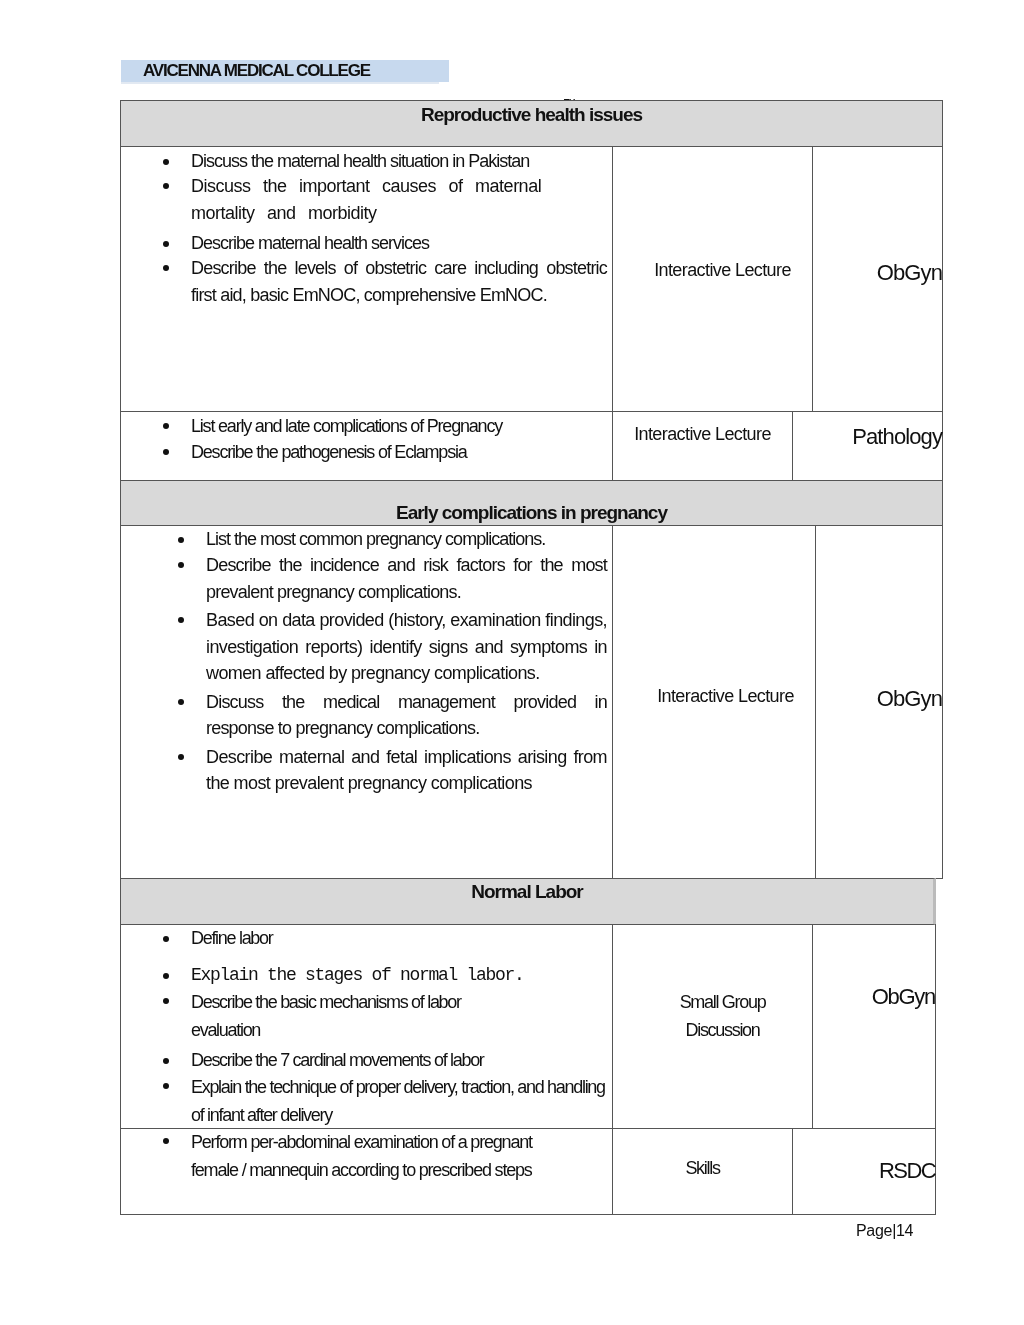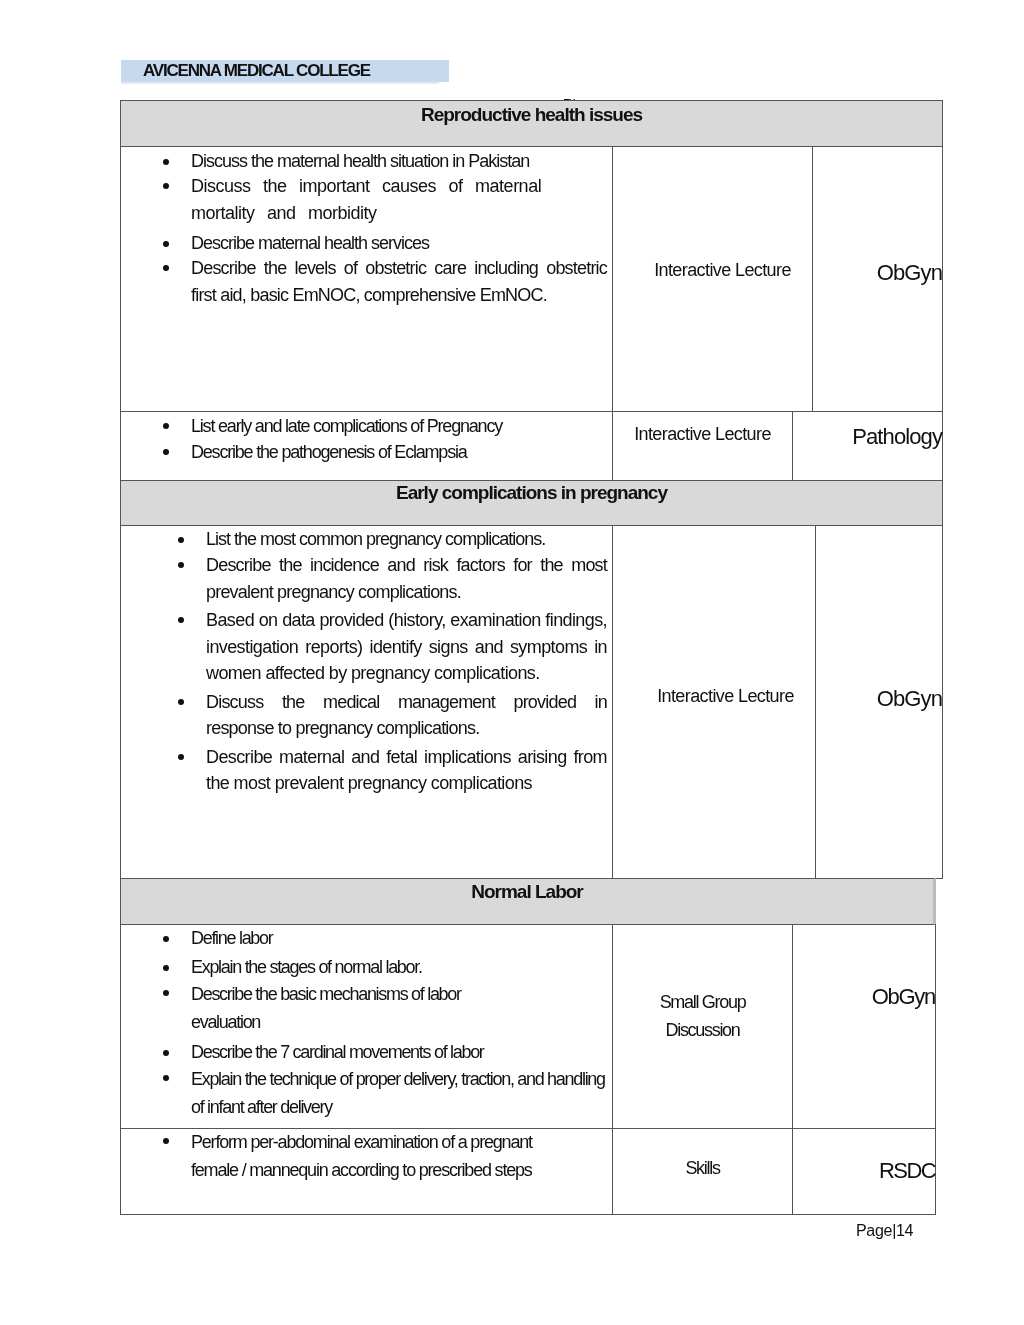--- a/index.html
+++ b/index.html
@@ -87,21 +87,21 @@
     </ul>
   </div>
   <div class="c2" style="width:180px;">
     <span style="position:absolute; left:0; right:0; top:13px;">Interactive Lecture</span>
   </div>
   <div class="c3" style="flex:1;">
     <span style="position:absolute; left:0; right:0; top:13px;">Pathology</span>
   </div>
 </div>
 
-<div class="sec" style="top:480px; width:823px; height:46px; padding-top:1px;">
+<div class="sec" style="top:480px; width:823px; height:46px; padding-top:21px;">
   <span>Early complications in pregnancy</span>
 </div>
 
 <div class="row" style="top:525px; width:823px; height:354px;gap:23px;">
   <div class="c1" style="width:492px;">
     <ul class="obj" style="position:absolute; left:85px; top:2px; width:401px;">
       <li style="line-height:25px; letter-spacing:-1px;"><span>List the most common pregnancy complications.</span></li>
       <li class="justify" style="line-height:26.5px; letter-spacing:-0.8px;"><span>Describe the incidence and risk factors for the most prevalent pregnancy complications.</span></li>
       <li class="justify" style="line-height:26.5px; margin-top:2px; letter-spacing:-0.6px;"><span>Based on data provided (history, examination findings, investigation reports) identify signs and symptoms in women affected by pregnancy complications.</span></li>
       <li class="justify" style="line-height:26.5px; margin-top:2px; letter-spacing:-0.8px;"><span>Discuss the medical management provided in response to pregnancy complications.</span></li>
@@ -113,25 +113,25 @@
   </div>
   <div class="c3" style="flex:1;">
     <span style="position:absolute; left:0; right:0; top:161px;">ObGyn</span>
   </div>
 </div>
 
 <div class="sec" style="top:878px; width:816px; height:47px; padding-top:2px; border-right:3px solid #bbb;">
   <span>Normal Labor</span>
 </div>
 
-<div class="row" style="top:924px; width:816px; height:205px;">
+<div class="row" style="top:924px; width:816px; height:205px;gap:20px;">
   <div class="c1" style="width:492px;">
     <ul class="obj" style="position:absolute; left:70px; top:2px; width:420px; letter-spacing:-1.3px;">
       <li style="line-height:25px; letter-spacing:-1.3px;"><span>Define labor</span></li>
-      <li style="line-height:25px; margin-top:4px; letter-spacing:-1.3px;"><span>Explain the stages of normal labor.</span></li>
+      <li style="line-height:25px; margin-top:12px; letter-spacing:-1.3px;font-family:Liberation Mono, monospace;"><span>Explain the stages of normal labor.</span></li>
       <li style="line-height:28px; letter-spacing:-1.3px; padding-right:90px;"><span>Describe the basic mechanisms of labor evaluation</span></li>
       <li style="line-height:25px; margin-top:4px; letter-spacing:-1.3px;"><span>Describe the 7 cardinal movements of labor</span></li>
       <li style="line-height:28px; letter-spacing:-1.3px;"><span>Explain the technique of proper delivery, traction, and handling of infant after delivery</span></li>
     </ul>
   </div>
   <div class="c2" style="width:180px; letter-spacing:-1.3px;">
     <div style="position:absolute; left:0; right:0; top:64px; line-height:28px;">
       <div>Small Group</div>
       <div>Discussion</div>
     </div>

